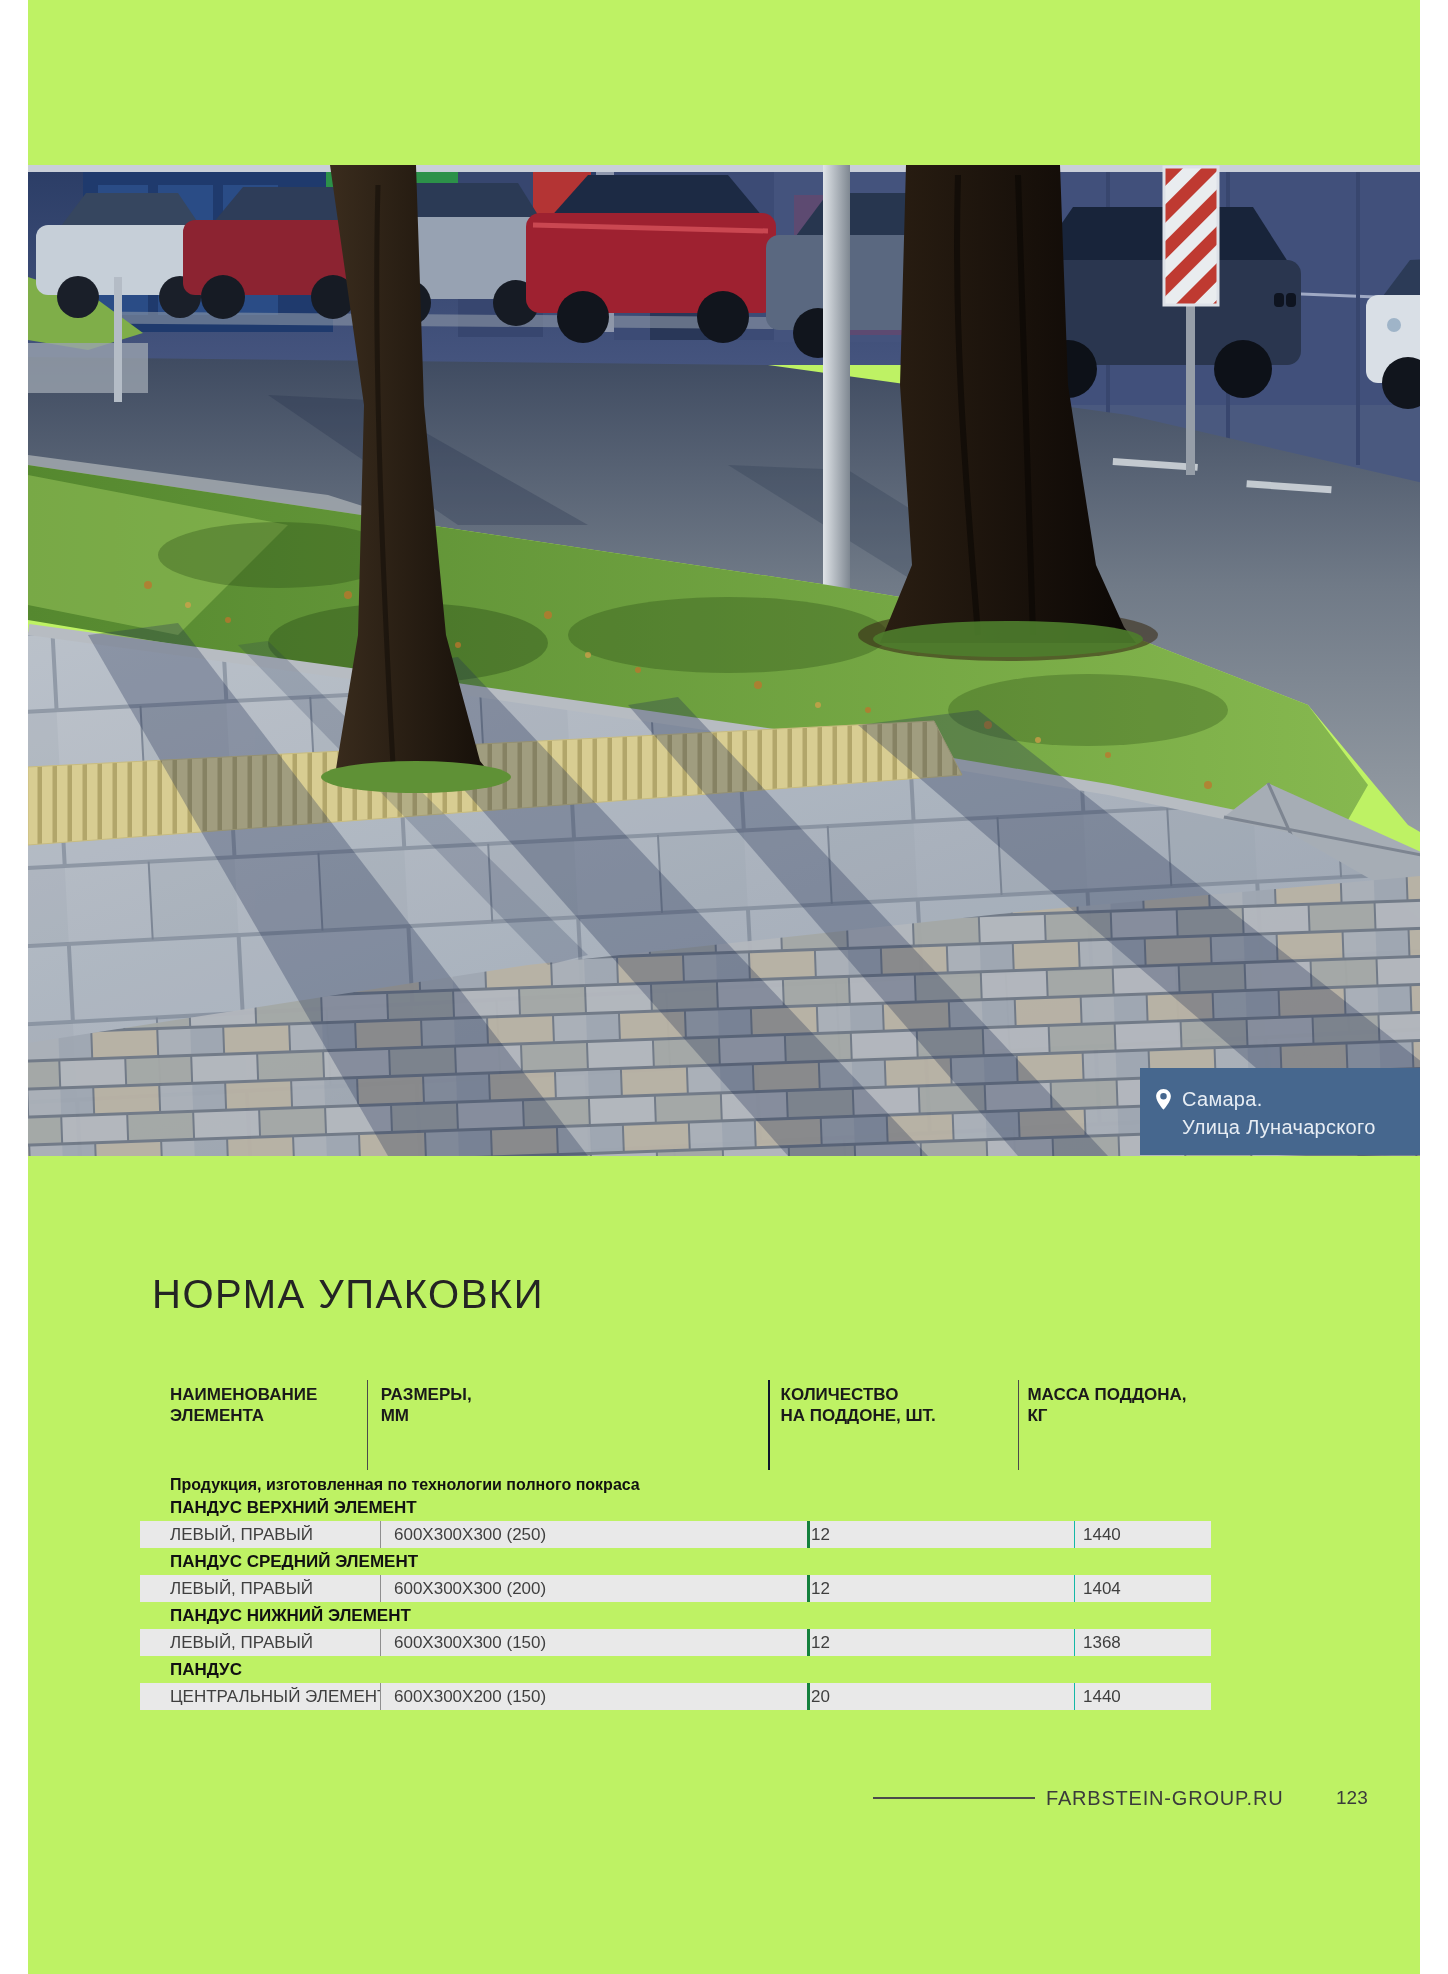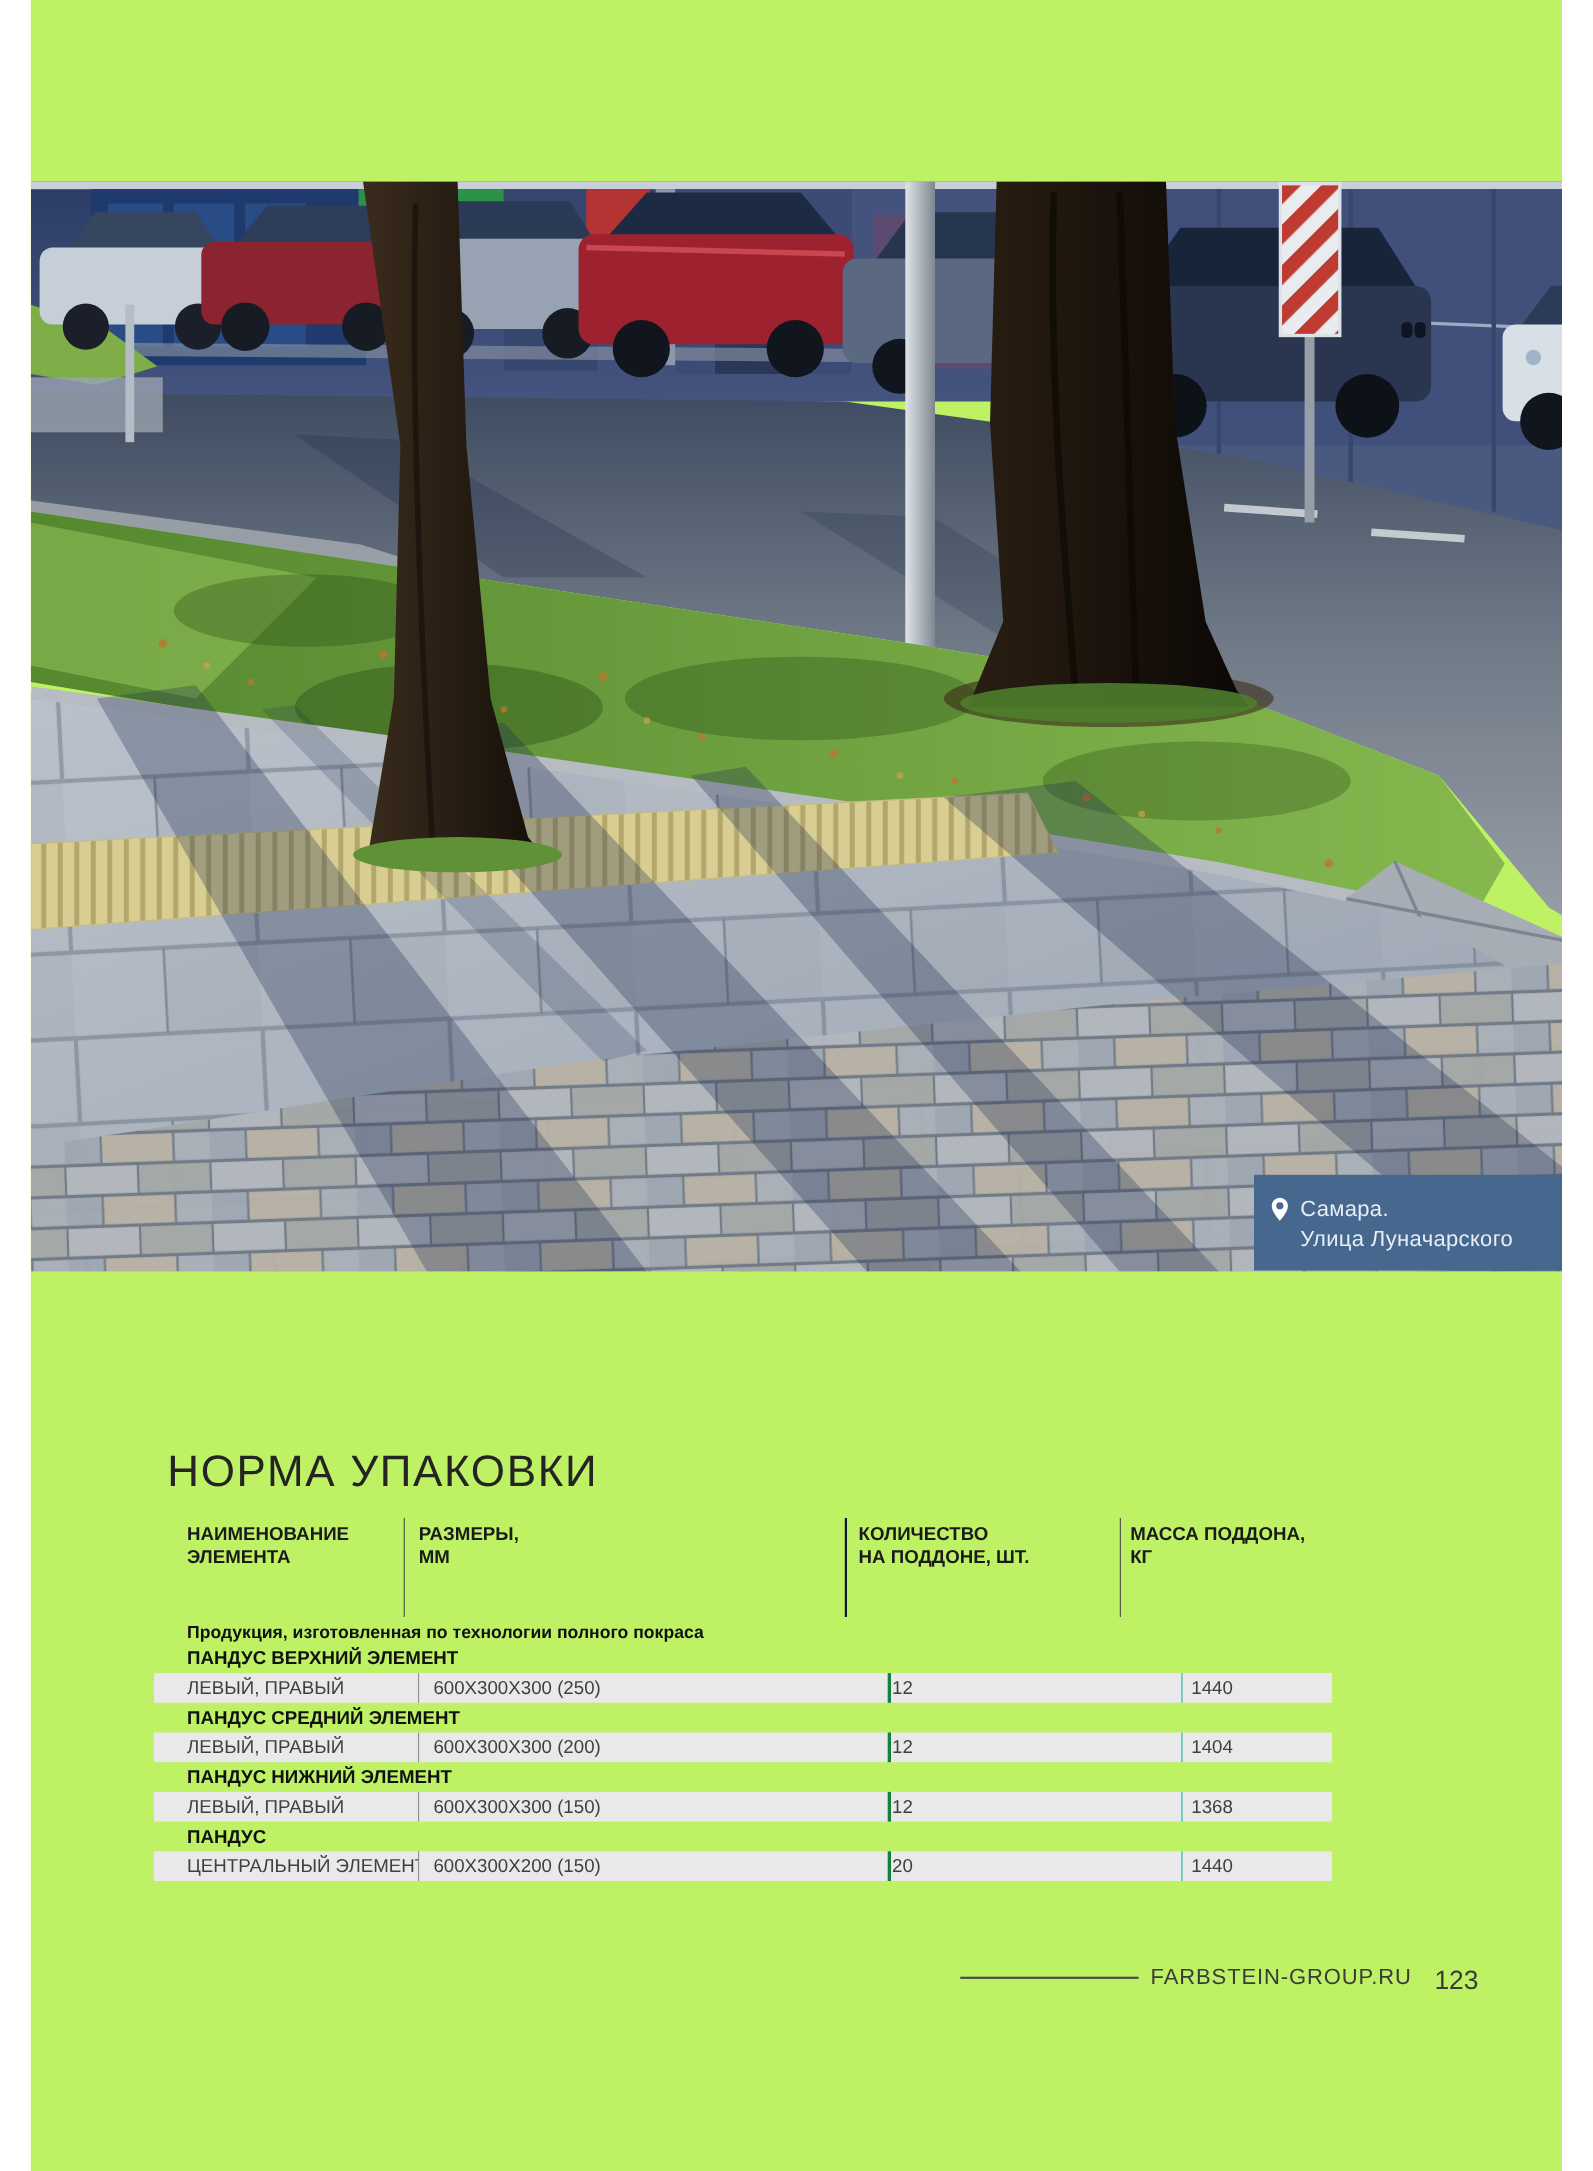--- a/index.html
+++ b/index.html
@@ -12,21 +12,21 @@
   .photo svg { display:block; }
   .badge {
     position:absolute; right:0; bottom:1px; width:336px; height:87px;
     background:#46678e; color:#e7edf4; box-sizing:border-box;
   }
   .badge-inner { display:flex; gap:10px; padding:17px 0 0 15px; }
   .badge-text { font-size:20px; line-height:28px; letter-spacing:.3px; }
   .pin { flex:0 0 auto; margin-top:3px; }
   
   .title {
-    position:absolute; left:124px; top:1316px; font-size:40px; font-weight:400;
+    position:absolute; left:124px; top:1272px; font-size:40px; font-weight:400;
     color:#242424; letter-spacing:1.5px;
   }
   
   .table { position:absolute; left:112px; top:1380px; width:1160px; font-size:17px; color:#222; }
   .thead { display:flex; height:96px; }
   .th { font-weight:bold; line-height:21px; white-space:pre-line; box-sizing:border-box; padding-top:4px; color:#1a1a1a; }
   .th-1 { width:240px; padding-left:30px; }
   .th-2 { width:427px; padding-left:13px; border-left:1px solid #4a4a4a; height:90px; }
   .th-3 { width:267px; padding-left:11px; border-left:2px solid #0f172a; height:90px; }
   .th-4 { width:300px; padding-left:8px;  border-left:1px solid #4a4a4a; height:90px; }
@@ -34,21 +34,21 @@
   .group-label { font-weight:bold; font-size:17px; line-height:18px; margin:5px 0 4px 30px; color:#111; }
   .trow { display:flex; width:1071px; height:27px; background:#e9e9e9; align-items:flex-end; color:#3f3f3f; }
   .td { box-sizing:border-box; height:27px; line-height:27px; overflow:hidden; white-space:nowrap; }
   .td-1 { width:240px; padding-left:30px; }
   .td-2 { width:427px; padding-left:13px; border-left:1px solid #8f8f8f; }
   .td-3 { width:267px; padding-left:1px; border-left:3px solid #15803d; }
   .td-4 { flex:1;      padding-left:8px;  border-left:1px solid #14b8a6; }
   
   .footer-rule { position:absolute; left:845px; top:1797px; width:162px; height:2px; background:#4b4b4b; }
   .footer-site { position:absolute; left:1018px; top:1787px; font-size:20px; letter-spacing:.8px; color:#3b3b3b; }
-  .footer-page { position:absolute; left:1276px; top:1787px; font-size:24px; color:#3b3b3b; }
+  .footer-page { position:absolute; left:1308px; top:1787px; font-size:19px; color:#3b3b3b; }
 </style>
 </head>
 <body>
 
 <div class="page">
 
   <div class="photo">
     <svg width="1448" height="991" viewBox="0 0 1448 991" xmlns="http://www.w3.org/2000/svg">
       <defs>
         <linearGradient id="bldg" x1="0" y1="0" x2="0" y2="1">

